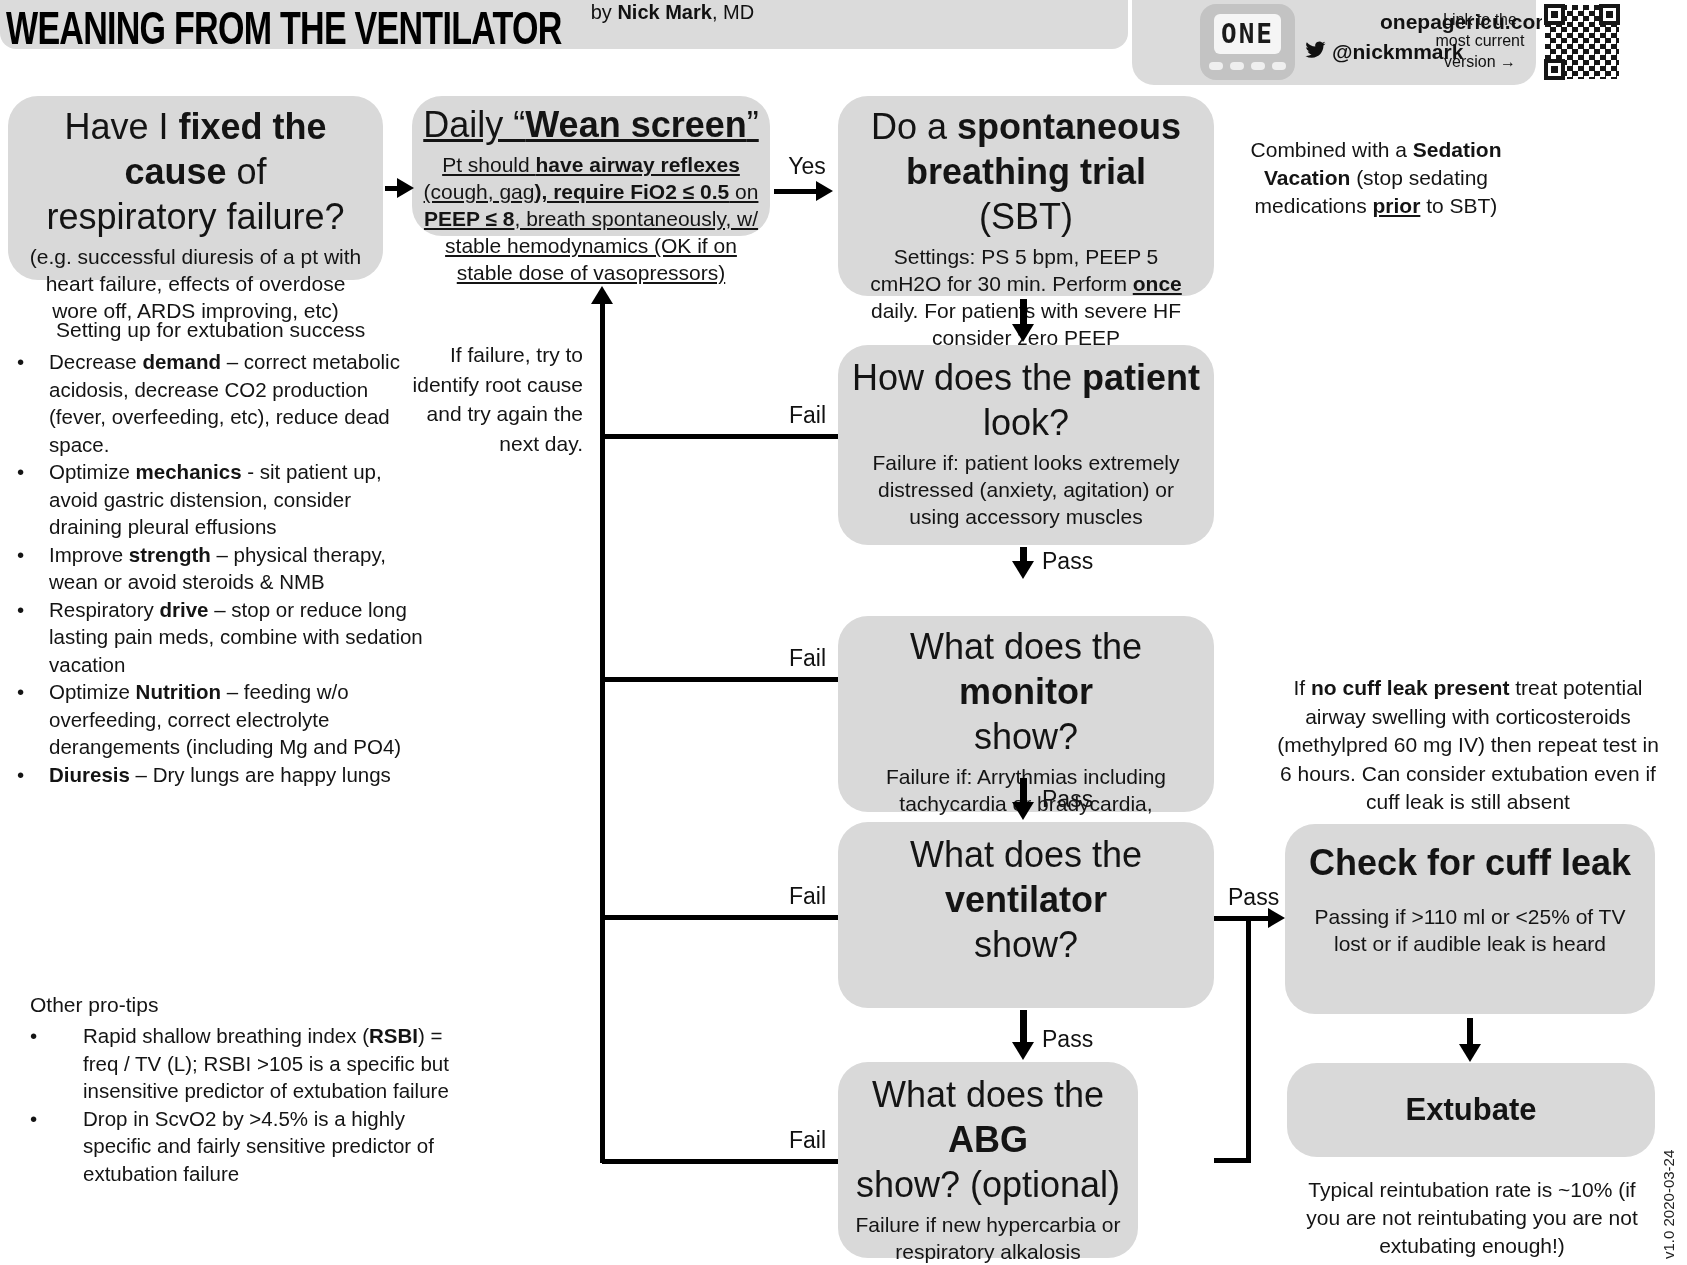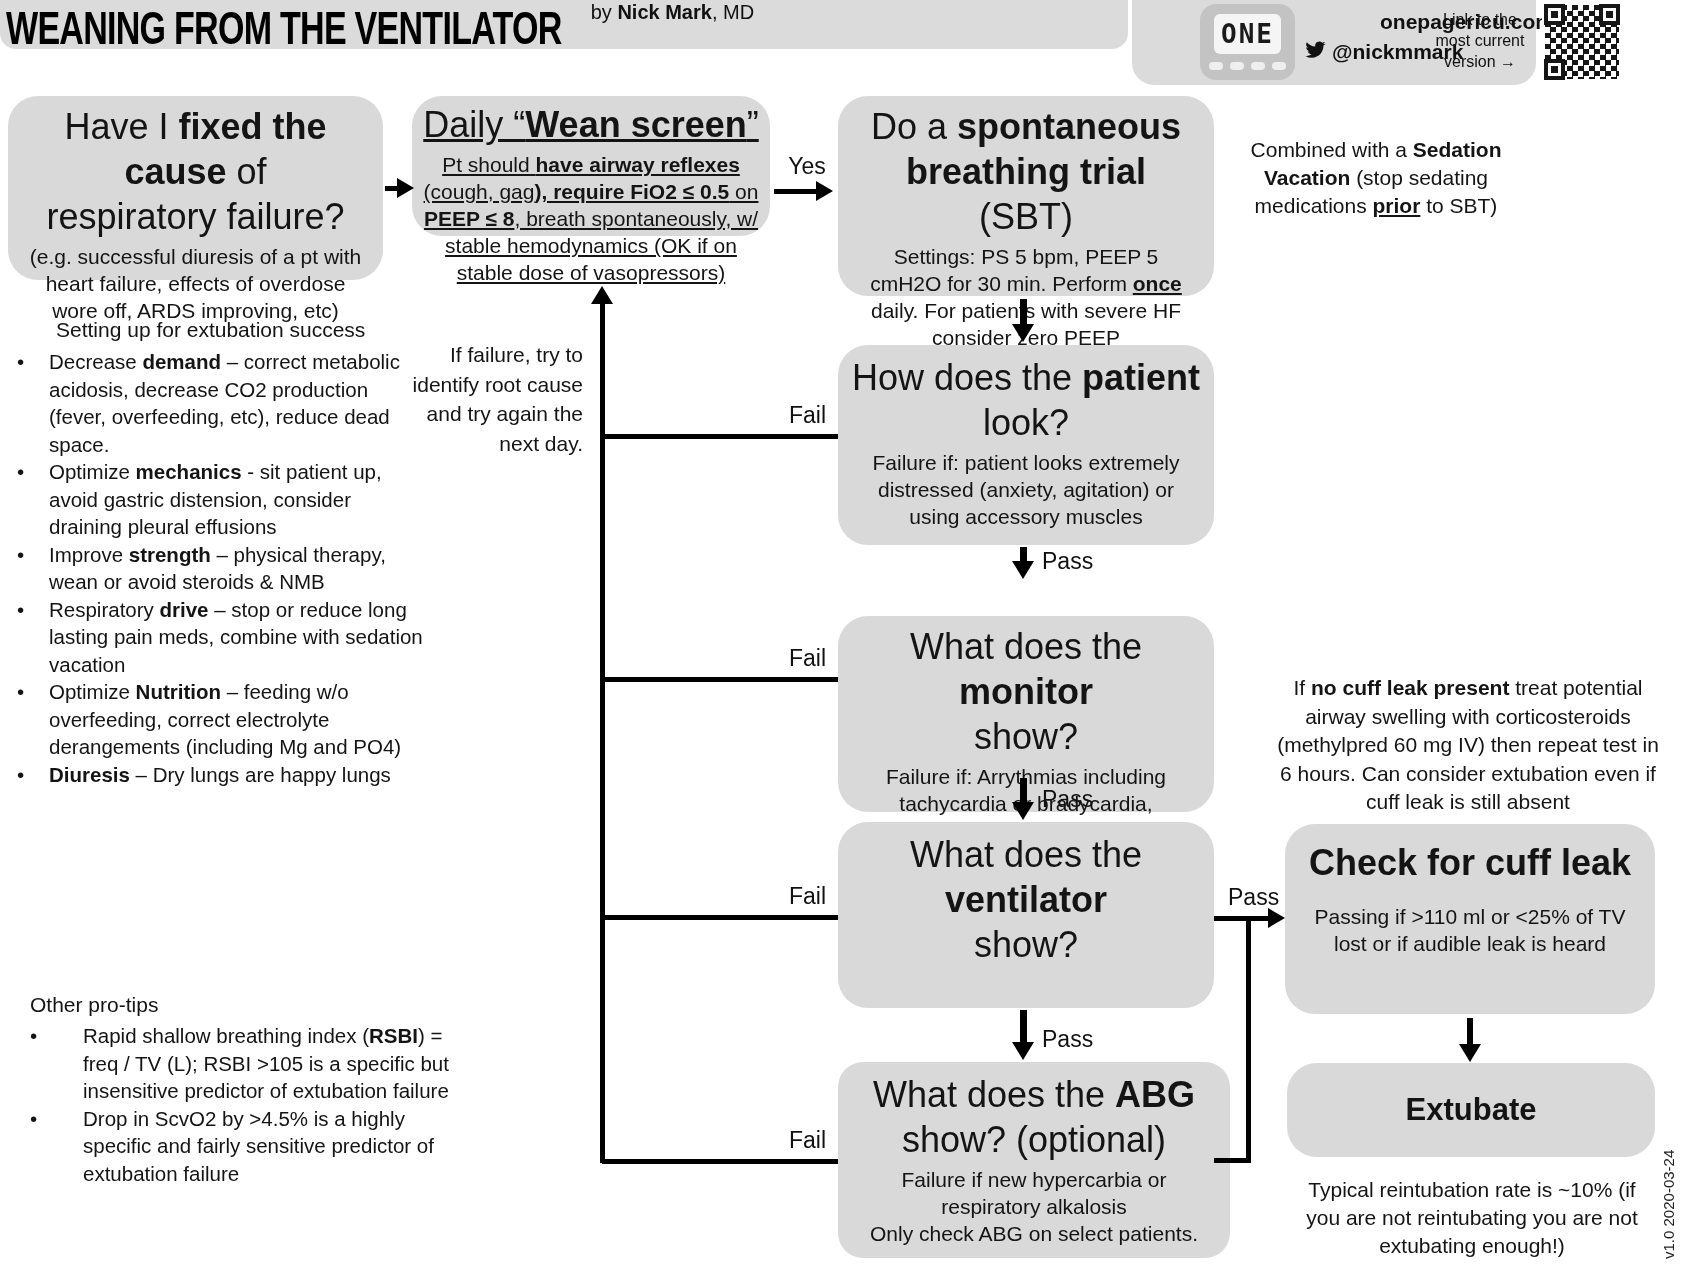--- a/index.html
+++ b/index.html
@@ -109,21 +109,21 @@
 
   <div class="box" style="left:838px;top:580px;width:376px;height:196px;padding:8px 30px;margin-top:36px;">
     <div class="h"><span>What does the </span><span class="b">monitor</span><br><span>show?</span></div>
     <div class="p"><span>Failure if: Arrythmias including tachycardia or bradycardia, Hypo/Hypertension, or Desaturation</span></div>
   </div>
 
   <div class="box" style="left:838px;top:822px;width:376px;height:186px;padding:10px 16px;">
     <div class="h"><span>What does the </span><span class="b">ventilator</span><br><span>show?</span></div>
   </div>
 
-  <div class="box" style="left:838px;top:1062px;width:392px;height:196px;padding:10px 16px;border-radius:25px;">
+  <div class="box" style="left:838px;top:1062px;width:300px;height:196px;padding:10px 16px;">
     <div class="h"><span>What does the </span><span class="b">ABG</span><br><span>show? (optional)</span></div>
     <div class="p"><span>Failure if new hypercarbia or respiratory alkalosis</span></div>
     <div class="p" style="margin-top:0;"><span>Only check ABG on select patients.</span></div>
   </div>
 
   <div class="box" style="left:1285px;top:824px;width:370px;height:190px;padding:16px 18px;">
     <div class="h"><span class="b">Check for cuff leak</span></div>
     <div class="p" style="margin-top:18px;"><span>Passing if &gt;110 ml or &lt;25% of TV lost or if audible leak is heard</span></div>
   </div>
 

